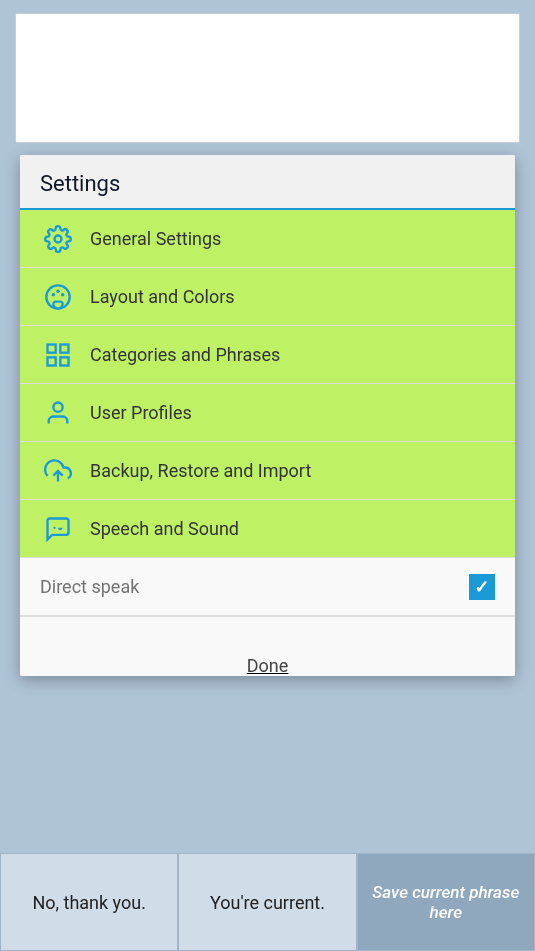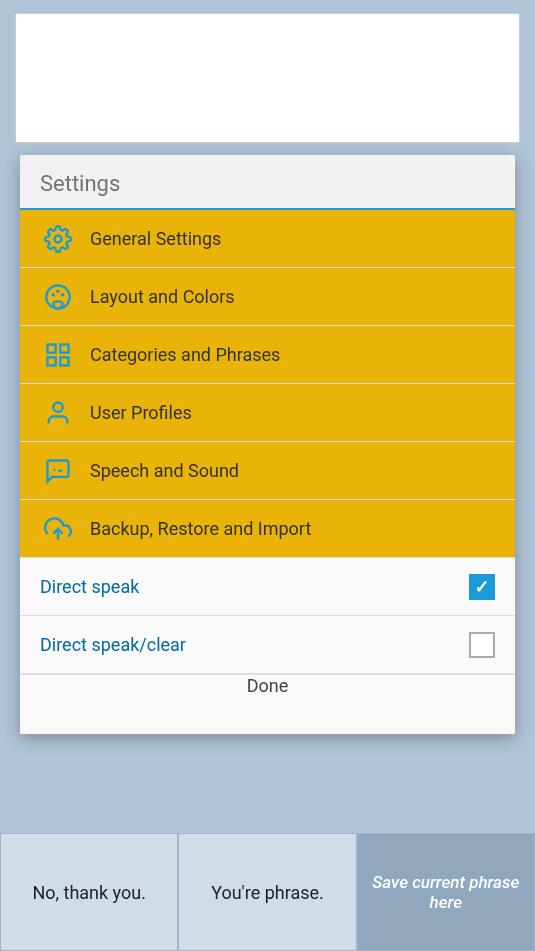--- a/index.html
+++ b/index.html
@@ -29,21 +29,21 @@
       border: 1px solid #ccc;
       border-radius: 2px;
     }
 
     
     .bottom-bar {
       position: absolute;
       bottom: 0;
       left: 0;
       width: 535px;
-      height: 118px;
+      height: 98px;
       display: flex;
       flex-direction: row;
       background: #b0c4d8;
     }
     .phrase-btn {
       flex: 1;
       background: #d0dce8;
       border: 1px solid #a0b4c8;
       display: flex;
       align-items: center;
@@ -75,31 +75,31 @@
       overflow: hidden;
     }
 
     .menu-header {
       padding: 16px 20px 12px 20px;
       border-bottom: 2px solid #1a9ad7;
       background: #f1f1f1;
     }
     .menu-header-text {
       font-size: 22px;
-      color: #737373;
+      color: #0f172a;
       font-weight: 400;
     }
 
     .menu-item {
       display: flex;
       align-items: center;
       padding: 0 20px;
       height: 58px;
       border-bottom: 1px solid #ddd;
-      background: #eab308;
+      background: #bef264;
       cursor: pointer;
     }
     .menu-icon {
       width: 36px;
       height: 36px;
       margin-right: 14px;
       display: flex;
       align-items: center;
       justify-content: center;
       color: #1a9ad7;
@@ -116,21 +116,21 @@
       align-items: center;
       justify-content: space-between;
       padding: 0 20px;
       height: 58px;
       border-bottom: 1px solid #ddd;
       background: #f9f9f9;
       cursor: pointer;
     }
     .toggle-label {
       font-size: 18px;
-      color: #0369a1;
+      color: #737373;
     }
     .checkbox {
       width: 26px;
       height: 26px;
       border: 2px solid #1a9ad7;
       background: #1a9ad7;
       display: flex;
       align-items: center;
       justify-content: center;
     }
@@ -145,24 +145,25 @@
       font-size: 18px;
       font-weight: bold;
       line-height: 1;
     }
 
     
     .done-btn {
       height: 60px;
       background: #f9f9f9;
       display: flex;
-      align-items: flex-start;
+      align-items: flex-end;
       justify-content: center;
       cursor: pointer;
       border-top: 1px solid #ddd;
+      text-decoration: underline;
     }
     .done-label {
       font-size: 18px;
       color: #444;
     }
 
     
     svg {
       width: 28px;
       height: 28px;
@@ -224,60 +225,56 @@
         <path d="M20 21v-2a4 4 0 0 0-4-4H8a4 4 0 0 0-4 4v2"></path>
         <circle cx="12" cy="7" r="4"></circle>
       </svg>
     </div>
     <span class="menu-label">User Profiles</span>
   </div>
 
   <div class="menu-item">
     <div class="menu-icon">
       <svg viewBox="0 0 24 24" stroke="#1a9ad7" stroke-width="2" fill="none">
+        <polyline points="16 16 12 12 8 16"></polyline>
+        <line x1="12" y1="12" x2="12" y2="21"></line>
+        <path d="M20.39 18.39A5 5 0 0 0 18 9h-1.26A8 8 0 1 0 3 16.3"></path>
+      </svg>
+    </div>
+    <span class="menu-label">Backup, Restore and Import</span>
+  </div>
+
+  <div class="menu-item">
+    <div class="menu-icon">
+      <svg viewBox="0 0 24 24" stroke="#1a9ad7" stroke-width="2" fill="none">
         <path d="M21 15a2 2 0 0 1-2 2H7l-4 4V5a2 2 0 0 1 2-2h14a2 2 0 0 1 2 2z"></path>
         <circle cx="9" cy="11" r="1" fill="#1a9ad7" stroke="none"></circle>
         <path d="M13 11 a1 1 0 0 0 2 0" stroke="#1a9ad7"></path>
       </svg>
     </div>
     <span class="menu-label">Speech and Sound</span>
-  </div>
-
-  <div class="menu-item">
-    <div class="menu-icon">
-      <svg viewBox="0 0 24 24" stroke="#1a9ad7" stroke-width="2" fill="none">
-        <polyline points="16 16 12 12 8 16"></polyline>
-        <line x1="12" y1="12" x2="12" y2="21"></line>
-        <path d="M20.39 18.39A5 5 0 0 0 18 9h-1.26A8 8 0 1 0 3 16.3"></path>
-      </svg>
-    </div>
-    <span class="menu-label">Backup, Restore and Import</span>
   </div>
 
 
   <div class="toggle-row">
     <span class="toggle-label">Direct speak</span>
     <div class="checkbox">
       <span class="checkmark">✓</span>
     </div>
   </div>
 
-  <div class="toggle-row">
-    <span class="toggle-label">Direct speak/clear</span>
-    <div class="checkbox-empty"></div>
-  </div>
 
   <div class="done-btn">
     <span class="done-label">Done</span>
   </div>
 </div>
 
 <div class="bottom-bar">
   <div class="phrase-btn">
     <span>No, thank you.</span>
   </div>
   <div class="phrase-btn">
-    <span>You're phrase.</span>
+    <span>You're current.</span>
   </div>
   <div class="phrase-btn save">
     <span>Save current phrase here</span>
   </div>
 </div>
 
 </body></html>

